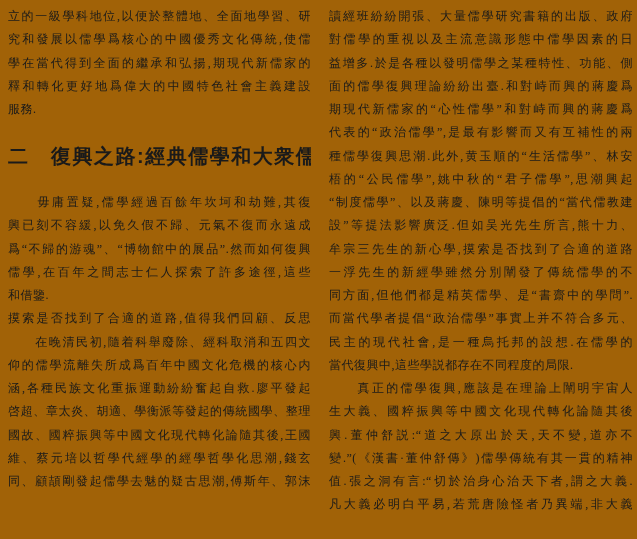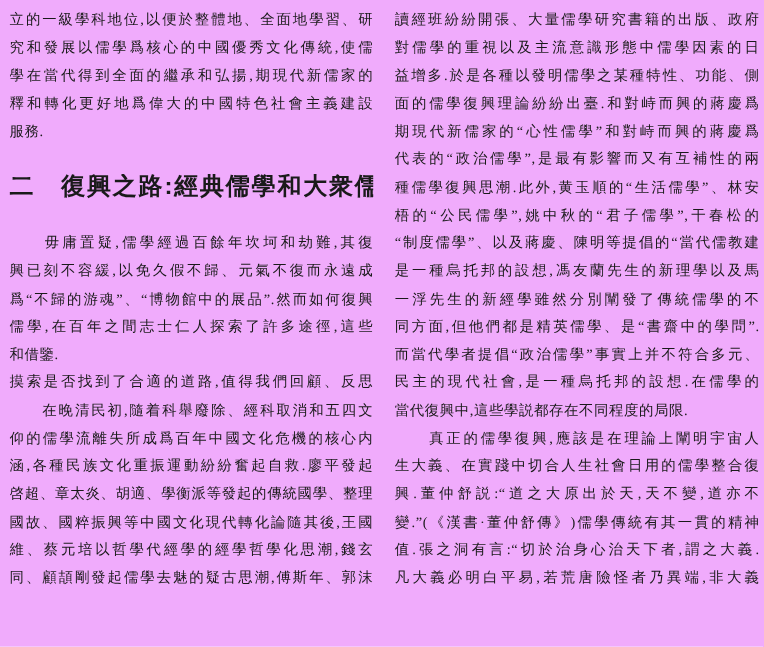--- a/index.html
+++ b/index.html
@@ -40,21 +40,21 @@
     text-align: center;
     letter-spacing: 1.5px;
     font-family: "Liberation Sans", "DejaVu Sans", sans-serif;
     white-space: nowrap;
     overflow: hidden;
   }
 </style>
 </head>
 <body>
 
-<div class="page" style="background: #f0abfc; color: rgb(26, 26, 26);">
+<div class="page" style="background: #a16207; color: rgb(26, 26, 26);">
 
   <div class="col col-left">
     <div>
         <div class="tl">立的一級學科地位,以便於整體地、全面地學習、研</div>
         <div class="tl">究和發展以儒學爲核心的中國優秀文化傳統,使儒</div>
         <div class="tl">學在當代得到全面的繼承和弘揚,期現代新儒家的</div>
         <div class="tl">釋和轉化更好地爲偉大的中國特色社會主義建設</div>
         <div class="tl short">服務.</div>
       </div>
 
@@ -82,33 +82,34 @@
 
   <div class="col col-right">
     <div>
         <div class="tl">讀經班紛紛開張、大量儒學研究書籍的出版、政府</div>
         <div class="tl">對儒學的重視以及主流意識形態中儒學因素的日</div>
         <div class="tl">益增多.於是各種以發明儒學之某種特性、功能、側</div>
         <div class="tl">面的儒學復興理論紛紛出臺.和對峙而興的蔣慶爲</div>
         <div class="tl">期現代新儒家的“心性儒學”和對峙而興的蔣慶爲</div>
         <div class="tl">代表的“政治儒學”,是最有影響而又有互補性的兩</div>
         <div class="tl">種儒學復興思潮.此外,黄玉順的“生活儒學”、林安</div>
-        <div class="tl">梧的“公民儒學”,姚中秋的“君子儒學”,干春松的</div>
+        <div class="tl">梧的“公民儒學”,姚中秋的“君子儒學”,思潮興起</div>
         <div class="tl">“制度儒學”、以及蔣慶、陳明等提倡的“當代儒教建</div>
-        <div class="tl">是一種烏托邦的設想,馮友蘭先生的新理學以及馬</div>
+        <div class="tl">設”等提法影響廣泛.但如吴光先生所言,熊十力、</div>
+        <div class="tl">牟宗三先生的新心學,摸索是否找到了合適的道路</div>
         <div class="tl">一浮先生的新經學雖然分別闡發了傳統儒學的不</div>
         <div class="tl">同方面,但他們都是精英儒學、是“書齋中的學問”.</div>
         <div class="tl">而當代學者提倡“政治儒學”事實上并不符合多元、</div>
         <div class="tl">民主的現代社會,是一種烏托邦的設想.在儒學的</div>
         <div class="tl short">當代復興中,這些學説都存在不同程度的局限.</div>
       </div>
 
     <div>
         <div class="tl">　　真正的儒學復興,應該是在理論上闡明宇宙人</div>
-        <div class="tl">生大義、在實踐中切合人生社會日用的儒學整合復</div>
+        <div class="tl">生大義、國粹振興等中國文化現代轉化論隨其後</div>
         <div class="tl">興.董仲舒説:“道之大原出於天,天不變,道亦不</div>
         <div class="tl">變.”(《漢書·董仲舒傳》)儒學傳統有其一貫的精神</div>
         <div class="tl">值.張之洞有言:“切於治身心治天下者,謂之大義.</div>
         <div class="tl">凡大義必明白平易,若荒唐險怪者乃異端,非大義</div>
       </div>
   </div>
 
 </div>
 
 </body></html>

